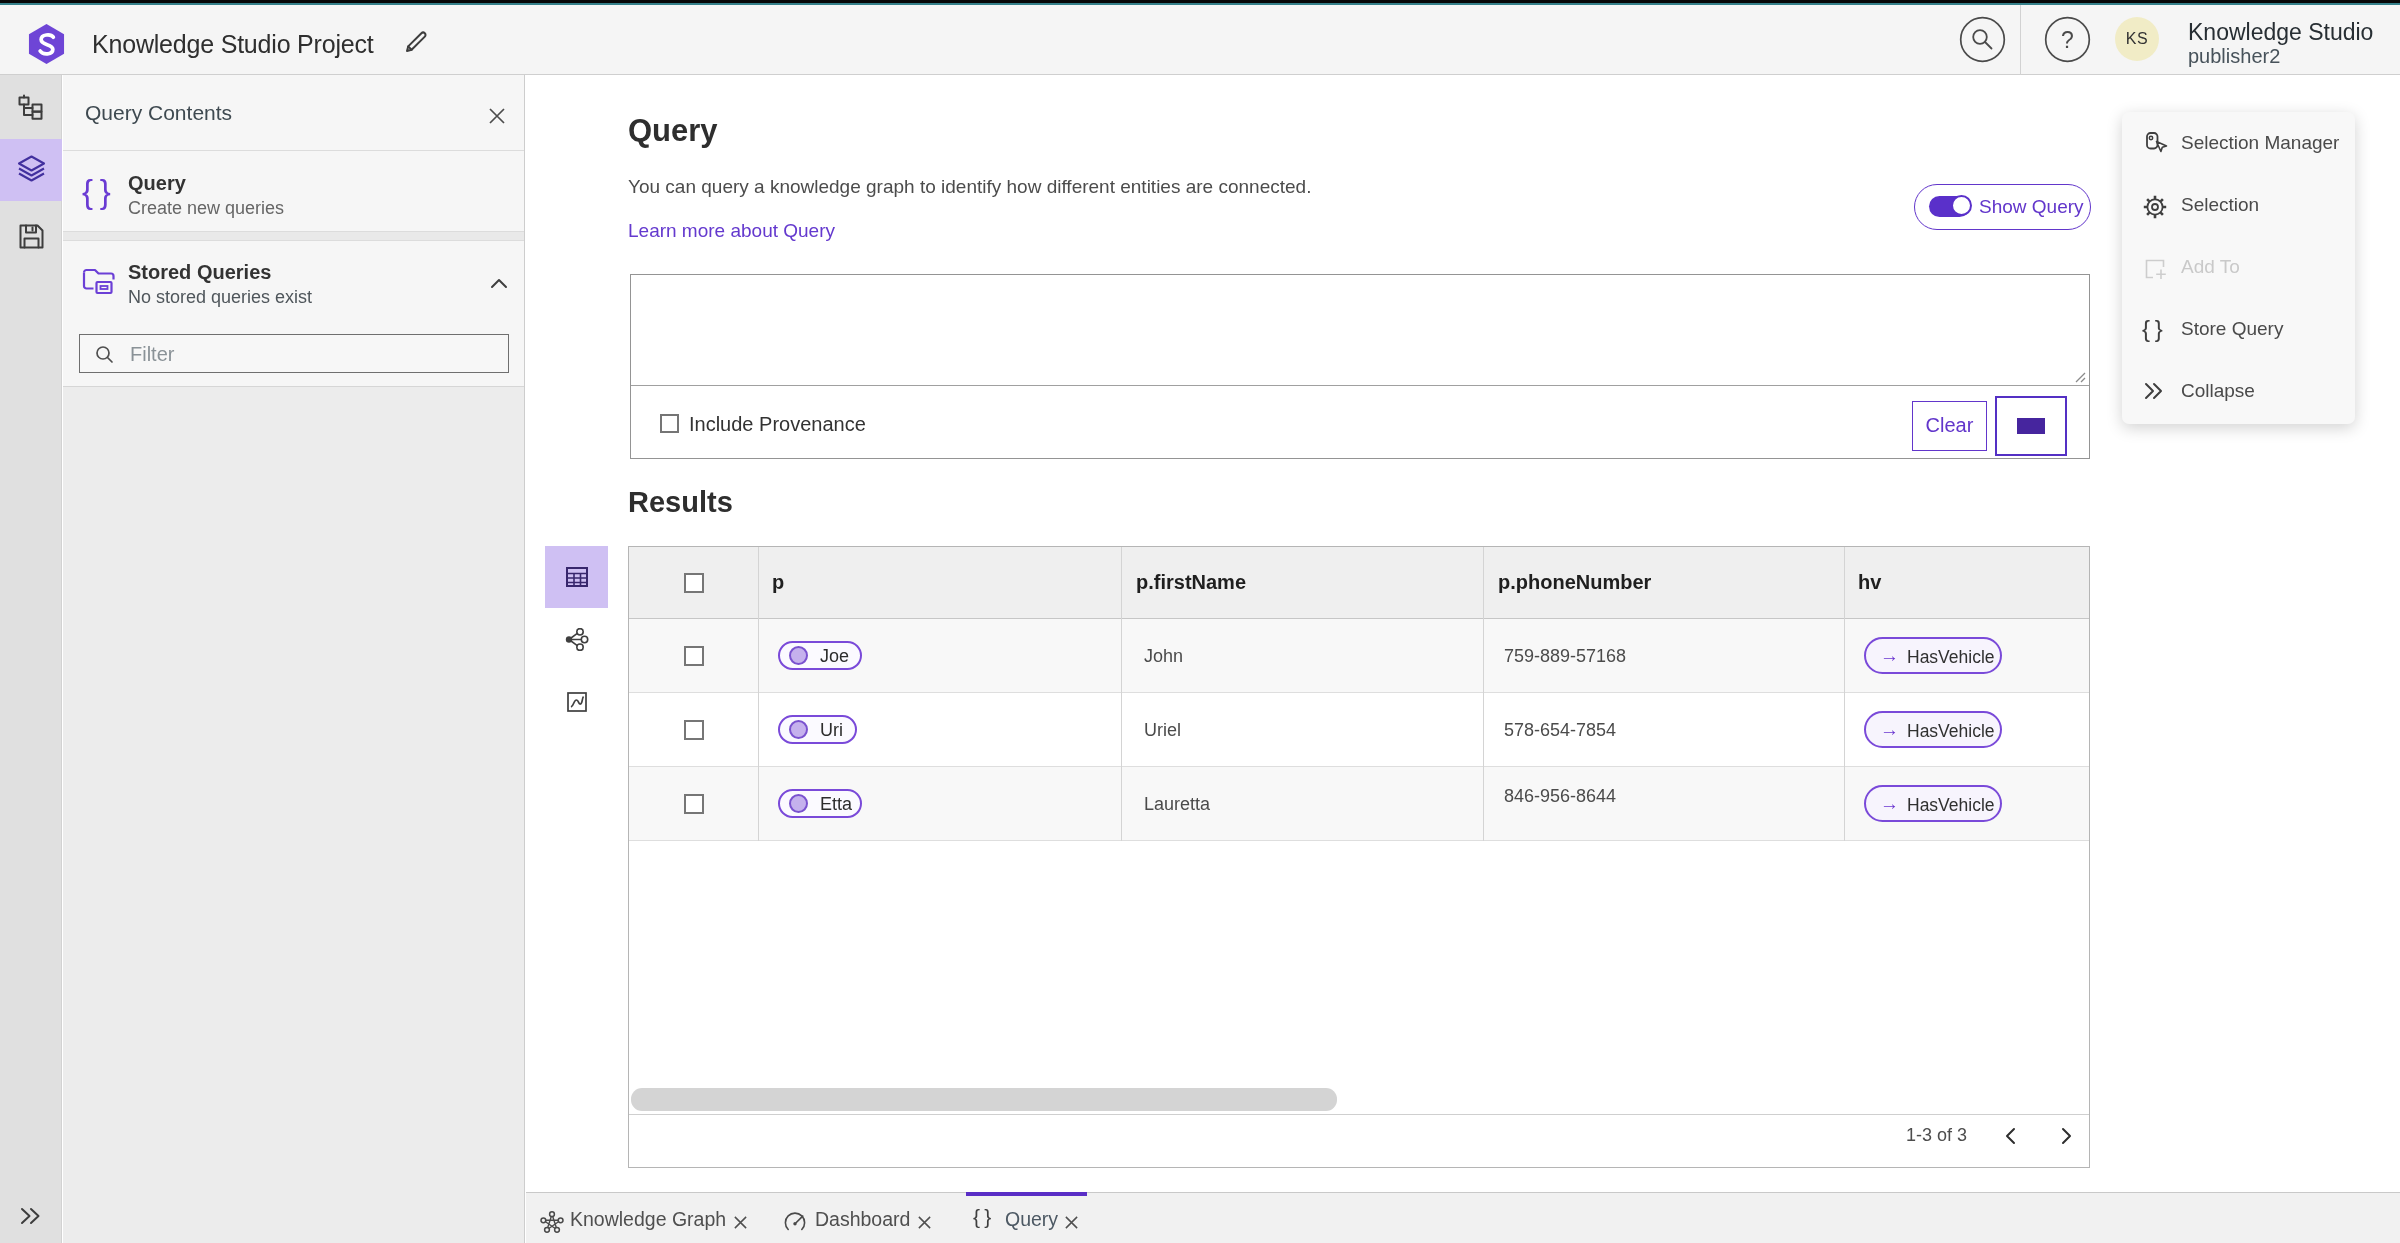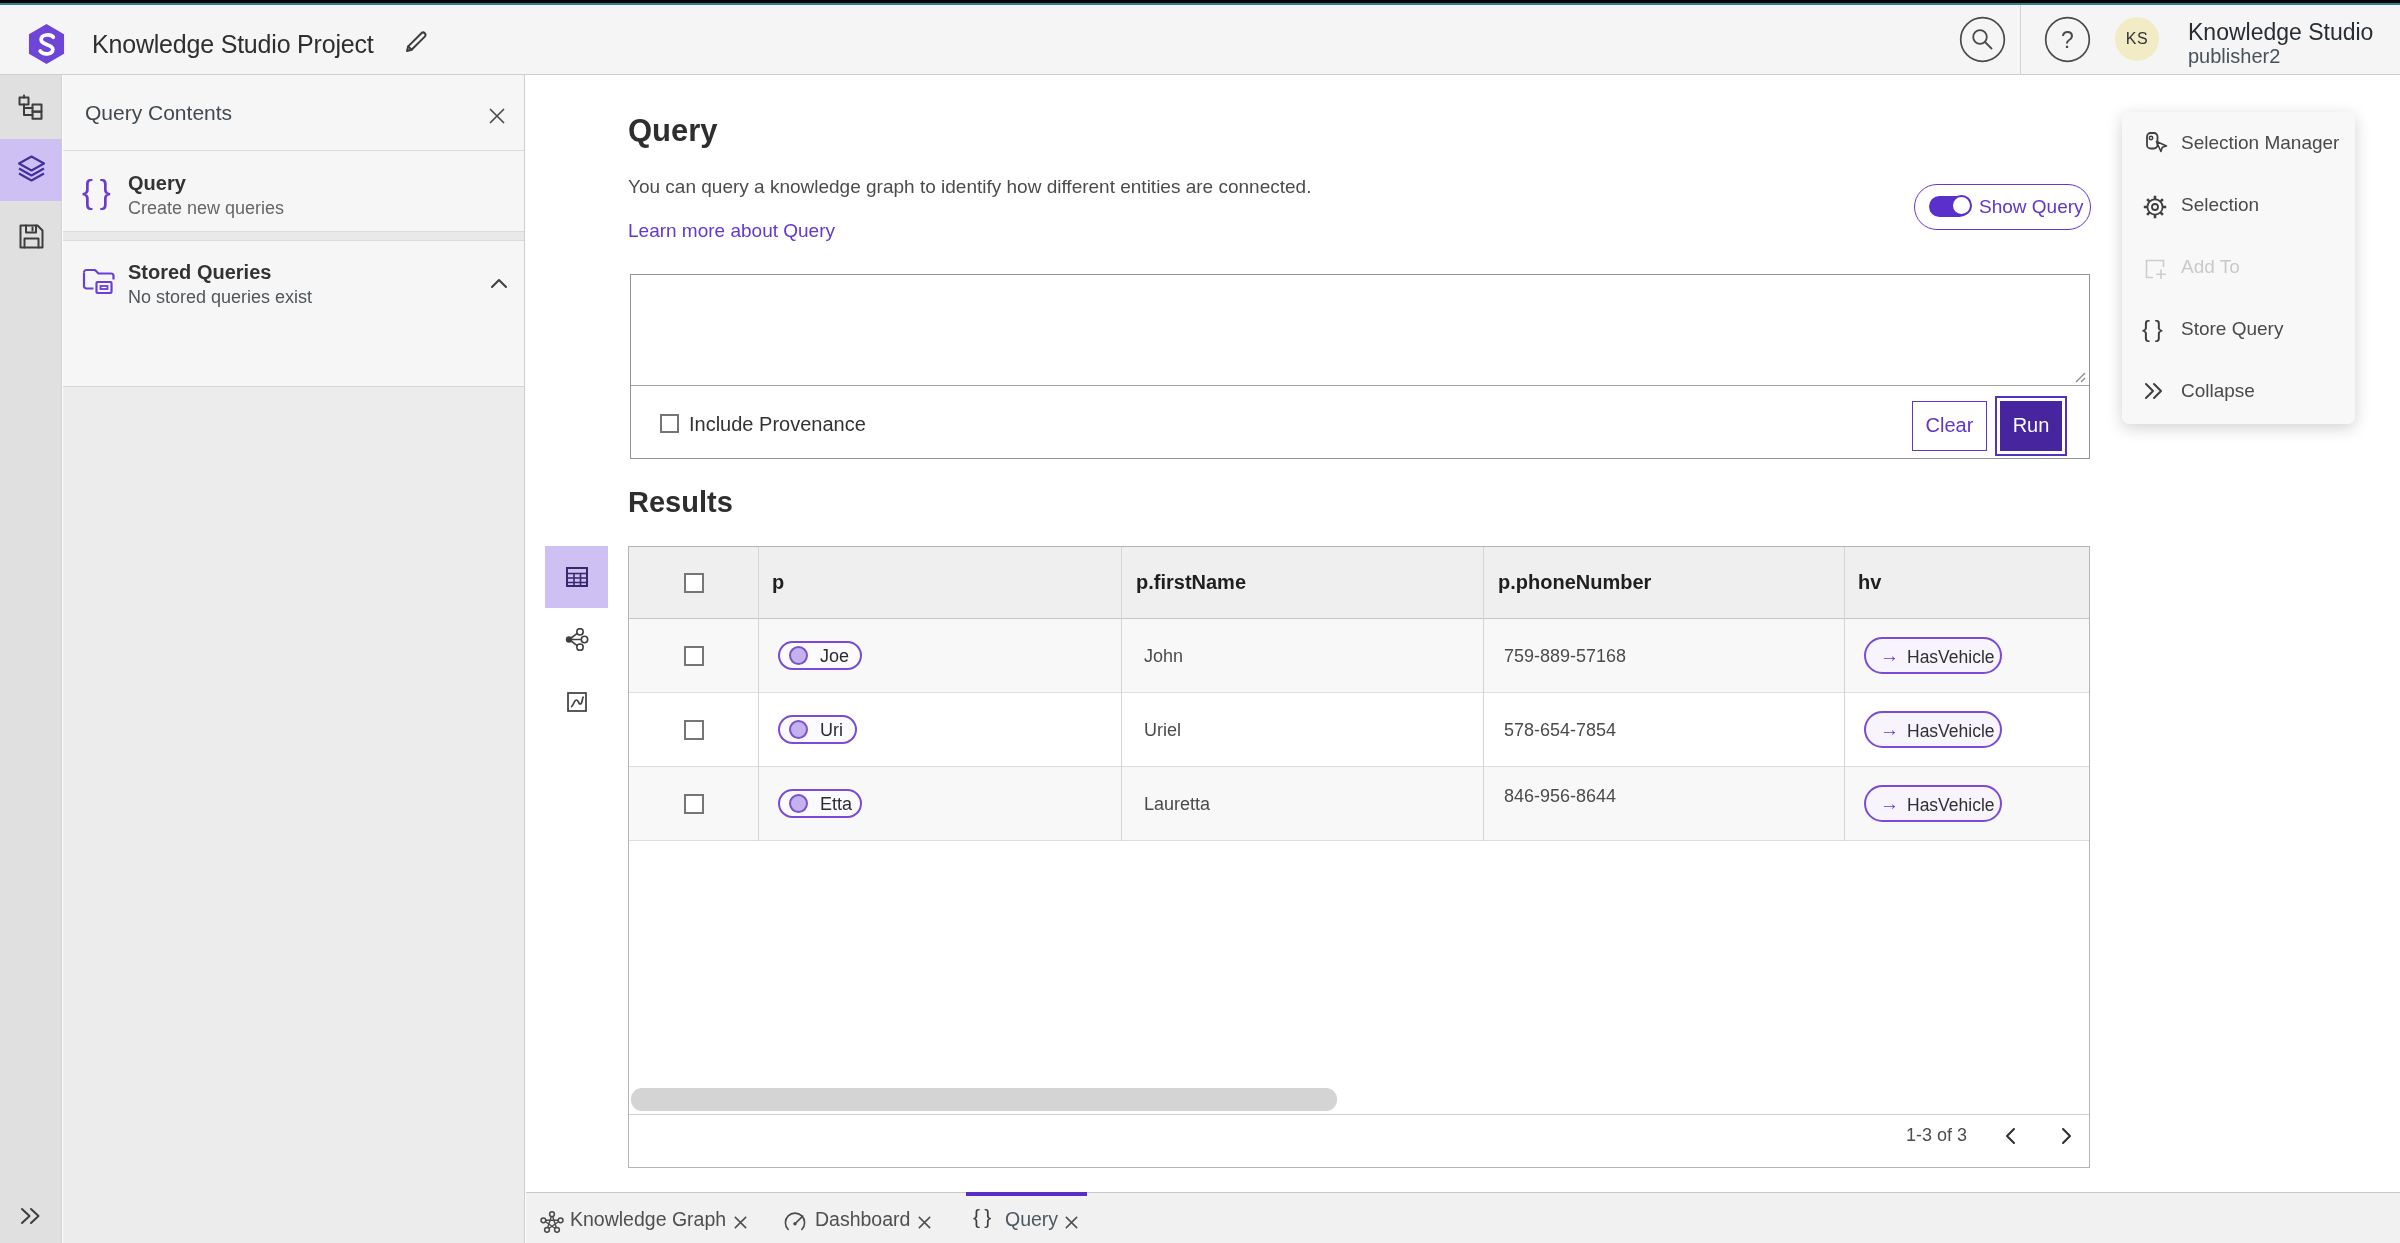--- a/index.html
+++ b/index.html
@@ -78,20 +78,27 @@
     <path d="M2 5.5 a2.5 2.5 0 0 1 2.5-2.5 h8.5 l3.5 3.5 h12.5 a2.5 2.5 0 0 1 2.5 2.5 v3.5" stroke="#6b3fd6" stroke-width="2.2" fill="none" stroke-linejoin="round"></path>
     <path d="M2 5.5 V19 a2.5 2.5 0 0 0 2.5 2.5 h7" stroke="#6b3fd6" stroke-width="2.2" fill="none"></path>
     <rect x="14.5" y="15" width="15" height="11" rx="1" stroke="#6b3fd6" stroke-width="2.2" fill="none"></rect>
     <rect x="18.5" y="19" width="7" height="3" stroke="#6b3fd6" stroke-width="1.8" fill="none"></rect>
   </svg>
   <div class="abs" style="left:65px;top:186px;font-size:20px;font-weight:600;color:#333">Stored Queries</div>
   <div class="abs" style="left:65px;top:212px;font-size:18px;color:#4f565b">No stored queries exist</div>
   <svg class="abs" style="left:427px;top:203px" width="18" height="11" viewBox="0 0 18 11">
     <path d="M2 9 L9 2 L16 9" stroke="#3f3f3f" stroke-width="2" fill="none" stroke-linecap="round" stroke-linejoin="round"></path>
   </svg>
+  <div class="abs" style="left:16px;top:259px;width:430px;height:39px;border:1px solid #6f6f6f;background:#f7f7f7">
+    <svg class="abs" style="left:15px;top:10px" width="19" height="19" viewBox="0 0 19 19">
+      <circle cx="8" cy="8" r="6" stroke="#4f4f4f" stroke-width="1.7" fill="none"></circle>
+      <path d="M12.5 12.5 L17 17" stroke="#4f4f4f" stroke-width="1.7" stroke-linecap="round"></path>
+    </svg>
+    <div class="abs" style="left:50px;top:8px;font-size:20px;color:#8a9297">Filter</div>
+  </div>
   <div class="abs" style="left:0;top:311px;width:461px;height:857px;background:#ececec;border-top:1px solid #d6d6d6"></div>
 </div>
 
 <div class="abs" style="left:628px;top:113px;font-size:31px;font-weight:600;color:#2e2e2e">Query</div>
 <div class="abs" style="left:628px;top:176px;font-size:19px;color:#4c4c4c">You can query a knowledge graph to identify how different entities are connected.</div>
 <div class="abs" style="left:628px;top:220px;font-size:19px;color:#6439ce">Learn more about Query</div>
 
 <div class="abs" style="left:1914px;top:184px;width:177px;height:46px;border:1.5px solid #6236cb;border-radius:23px;background:#fff">
   <div class="abs" style="left:14px;top:11px;width:41px;height:21px;border-radius:10.5px;background:#5a30ca"></div>
   <div class="abs" style="left:36px;top:10px;width:21px;height:21px;border-radius:50%;background:#fff;border:2.5px solid #5a30ca"></div>
@@ -99,21 +106,21 @@
 </div>
 
 <div class="abs" style="left:630px;top:274px;width:1460px;height:185px;border:1px solid #949494;background:#fff">
   <div class="abs" style="left:0;top:110px;width:1458px;height:1px;background:#a0a0a0"></div>
   <svg class="abs" style="left:1444px;top:97px" width="11" height="11" viewBox="0 0 11 11">
     <path d="M10 1 L1 10 M10 6 L6 10" stroke="#8a8a8a" stroke-width="1.3"></path>
   </svg>
   <div class="abs" style="left:29px;top:139px;width:19px;height:19px;border:2px solid #757575;background:#fff"></div>
   <div class="abs" style="left:58px;top:138px;font-size:20px;color:#333">Include Provenance</div>
   <div class="abs" style="left:1281px;top:126px;width:75px;height:50px;border:1.5px solid #6236cb;background:#fff;text-align:center;line-height:47px;font-size:20px;color:#6236cb">Clear</div>
-  <div class="abs" style="left:1364px;top:121px;width:72px;height:60px;border:2px solid #5430c4;background:#fff;padding:3px">
+  <div class="abs" style="left:1364px;top:121px;width:72px;height:60px;border:2px solid #5430c4;background:#fff;padding:20px">
     <div style="width:100%;height:100%;background:#46259e;color:#fff;font-size:20px;text-align:center;line-height:48px">Run</div>
   </div>
 </div>
 
 <div class="abs" style="left:628px;top:486px;font-size:29px;font-weight:600;color:#2e2e2e">Results</div>
 
 <div class="abs" style="left:545px;top:546px;width:63px;height:62px;background:#cfc0f3"></div>
 <svg class="abs" style="left:566px;top:567px" width="22" height="20" viewBox="0 0 22 20">
   <rect x="1" y="1" width="20" height="18" stroke="#38276d" stroke-width="2" fill="none"></rect>
   <path d="M1 6.5 H21 M1 11 H21 M1 15.5 H21 M8 6.5 V19 M14.5 6.5 V19" stroke="#38276d" stroke-width="1.6" fill="none"></path>

